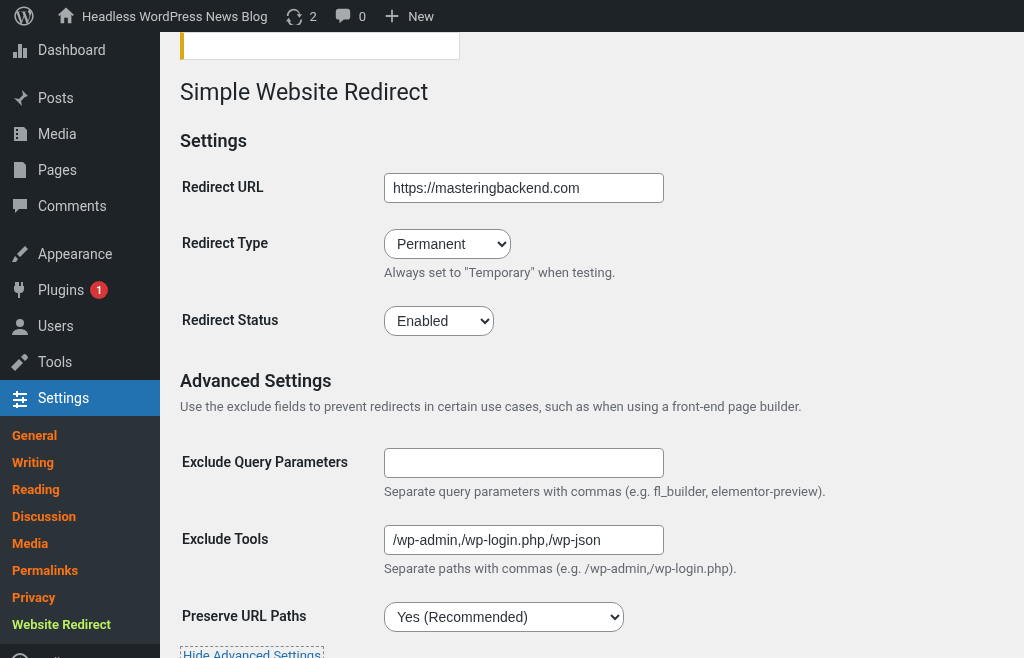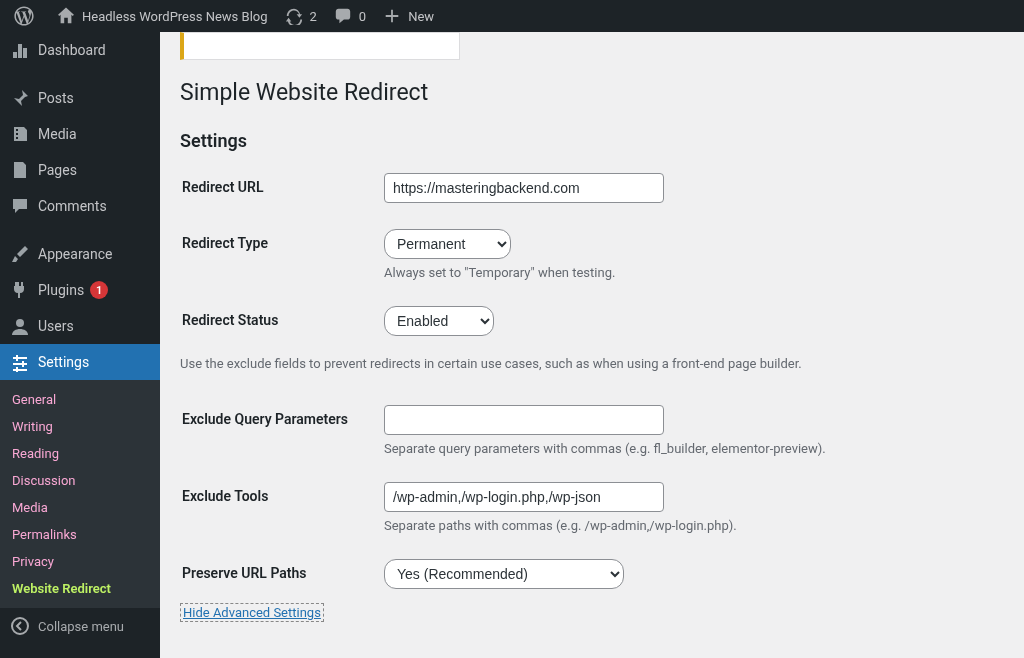--- a/index.html
+++ b/index.html
@@ -14,21 +14,21 @@
   .wrap { display: flex; height: calc(658px - 32px); }
   .sidebar { width: 160px; background: #1d2327; color: #c3c4c7; font-size: 14px; flex-shrink: 0; }
   .menu-item { display: flex; align-items: center; padding: 8px 24px 8px 10px; cursor: pointer; position: relative; }
   .menu-item.current { background: #2271b1; color: #fff; }
   .menu-item.current::after { content: ""; position: absolute; right: -8px; top: 50%; transform: translateY(-50%); border: 8px solid transparent; border-right-color: #f0f0f1; }
   .menu-ico { width: 20px; height: 20px; display: inline-flex; align-items: center; justify-content: center; margin-right: 8px; fill: rgba(240,246,252,.6); }
   .menu-item.current .menu-ico { fill: #fff; }
   .menu-sep { height: 12px; }
   .badge { display:inline-flex; align-items:center; justify-content:center; min-width:18px; height:18px; border-radius:9px; background:#d63638; color:#fff; font-size:11px; margin-left:6px; padding:0 5px; font-weight:600; }
   .submenu { background: #2c3338; padding: 6px 0; }
-  .submenu .sub-item { padding: 6px 12px; font-size: 13px; color: #f9a8d4; cursor: pointer; }
+  .submenu .sub-item { padding: 6px 12px; font-size: 13px; color: #f97316; cursor: pointer; font-weight: bold; }
   .submenu .sub-item.current { color: #bef264; font-weight: 600; }
   .collapse { display:flex; align-items:center; padding:8px 10px; color:#a7aaad; cursor:pointer; font-size:13px; }
   .collapse .menu-ico { fill:#a7aaad; }
 
   
   .content { flex: 1; overflow-y: auto; padding: 0 20px 40px 20px; background: #f0f0f1; }
   .notice-placeholder { height: 28px; border: 1px solid #dcdcde; border-left: 4px solid #dba617; background:#fff; width: 280px; margin: 0 0 10px 0; }
   h1.title { font-size: 23px; font-weight: 400; color:#1d2327; padding: 9px 0 4px; }
   h2.section { font-size: 18px; font-weight: 600; color:#1d2327; margin: 20px 0 8px; }
   .desc { color:#646970; font-size: 13px; margin: 6px 0 20px; }
@@ -153,20 +153,28 @@
     </div>
     <div class="menu-item">
       <span class="menu-ico">
           <svg viewBox="0 0 20 20" width="20" height="20">
             <circle cx="10" cy="7" r="4"></circle>
             <path d="M2 19c0-4 4-6 8-6s8 2 8 6z"></path>
           </svg>
         </span>
       <span>Users</span>
     </div>
+    <div class="menu-item">
+      <span class="menu-ico">
+          <svg viewBox="0 0 20 20" width="20" height="20">
+            <path d="M14 2c2 0 4 2 4 4l-3 3-4-4 3-3zM9 7l4 4-8 8-4-4z"></path>
+          </svg>
+        </span>
+      <span>Tools</span>
+    </div>
     <div class="menu-item current">
       <span class="menu-ico">
           <svg viewBox="0 0 20 20" width="20" height="20">
             <path d="M3 5h3V3h2v2h9v2h-9v2H6V7H3zm0 6h9v-2h2v2h3v2h-3v2h-2v-2H3zm0 6h3v-2h2v2h9v2h-9v2H6v-2H3z"></path>
           </svg>
         </span>
       <span>Settings</span>
     </div>
 
     <div class="submenu">
@@ -219,20 +227,21 @@
         <th>Redirect Status</th>
         <td>
           <select>
             <option>Enabled</option>
           </select>
         </td>
       </tr>
     </tbody>
       </table>
 
+    <h2 class="section">Advanced Settings</h2>
     <p class="desc">Use the exclude fields to prevent redirects in certain use cases, such as when using a front-end page builder.</p>
 
     <table class="form">
       <tbody>
           <tr>
         <th>Exclude Query Parameters</th>
         <td>
           <input type="text" value="" style="">
           <div class="field-note">Separate query parameters with commas (e.g. fl_builder, elementor-preview).</div>
         </td>

